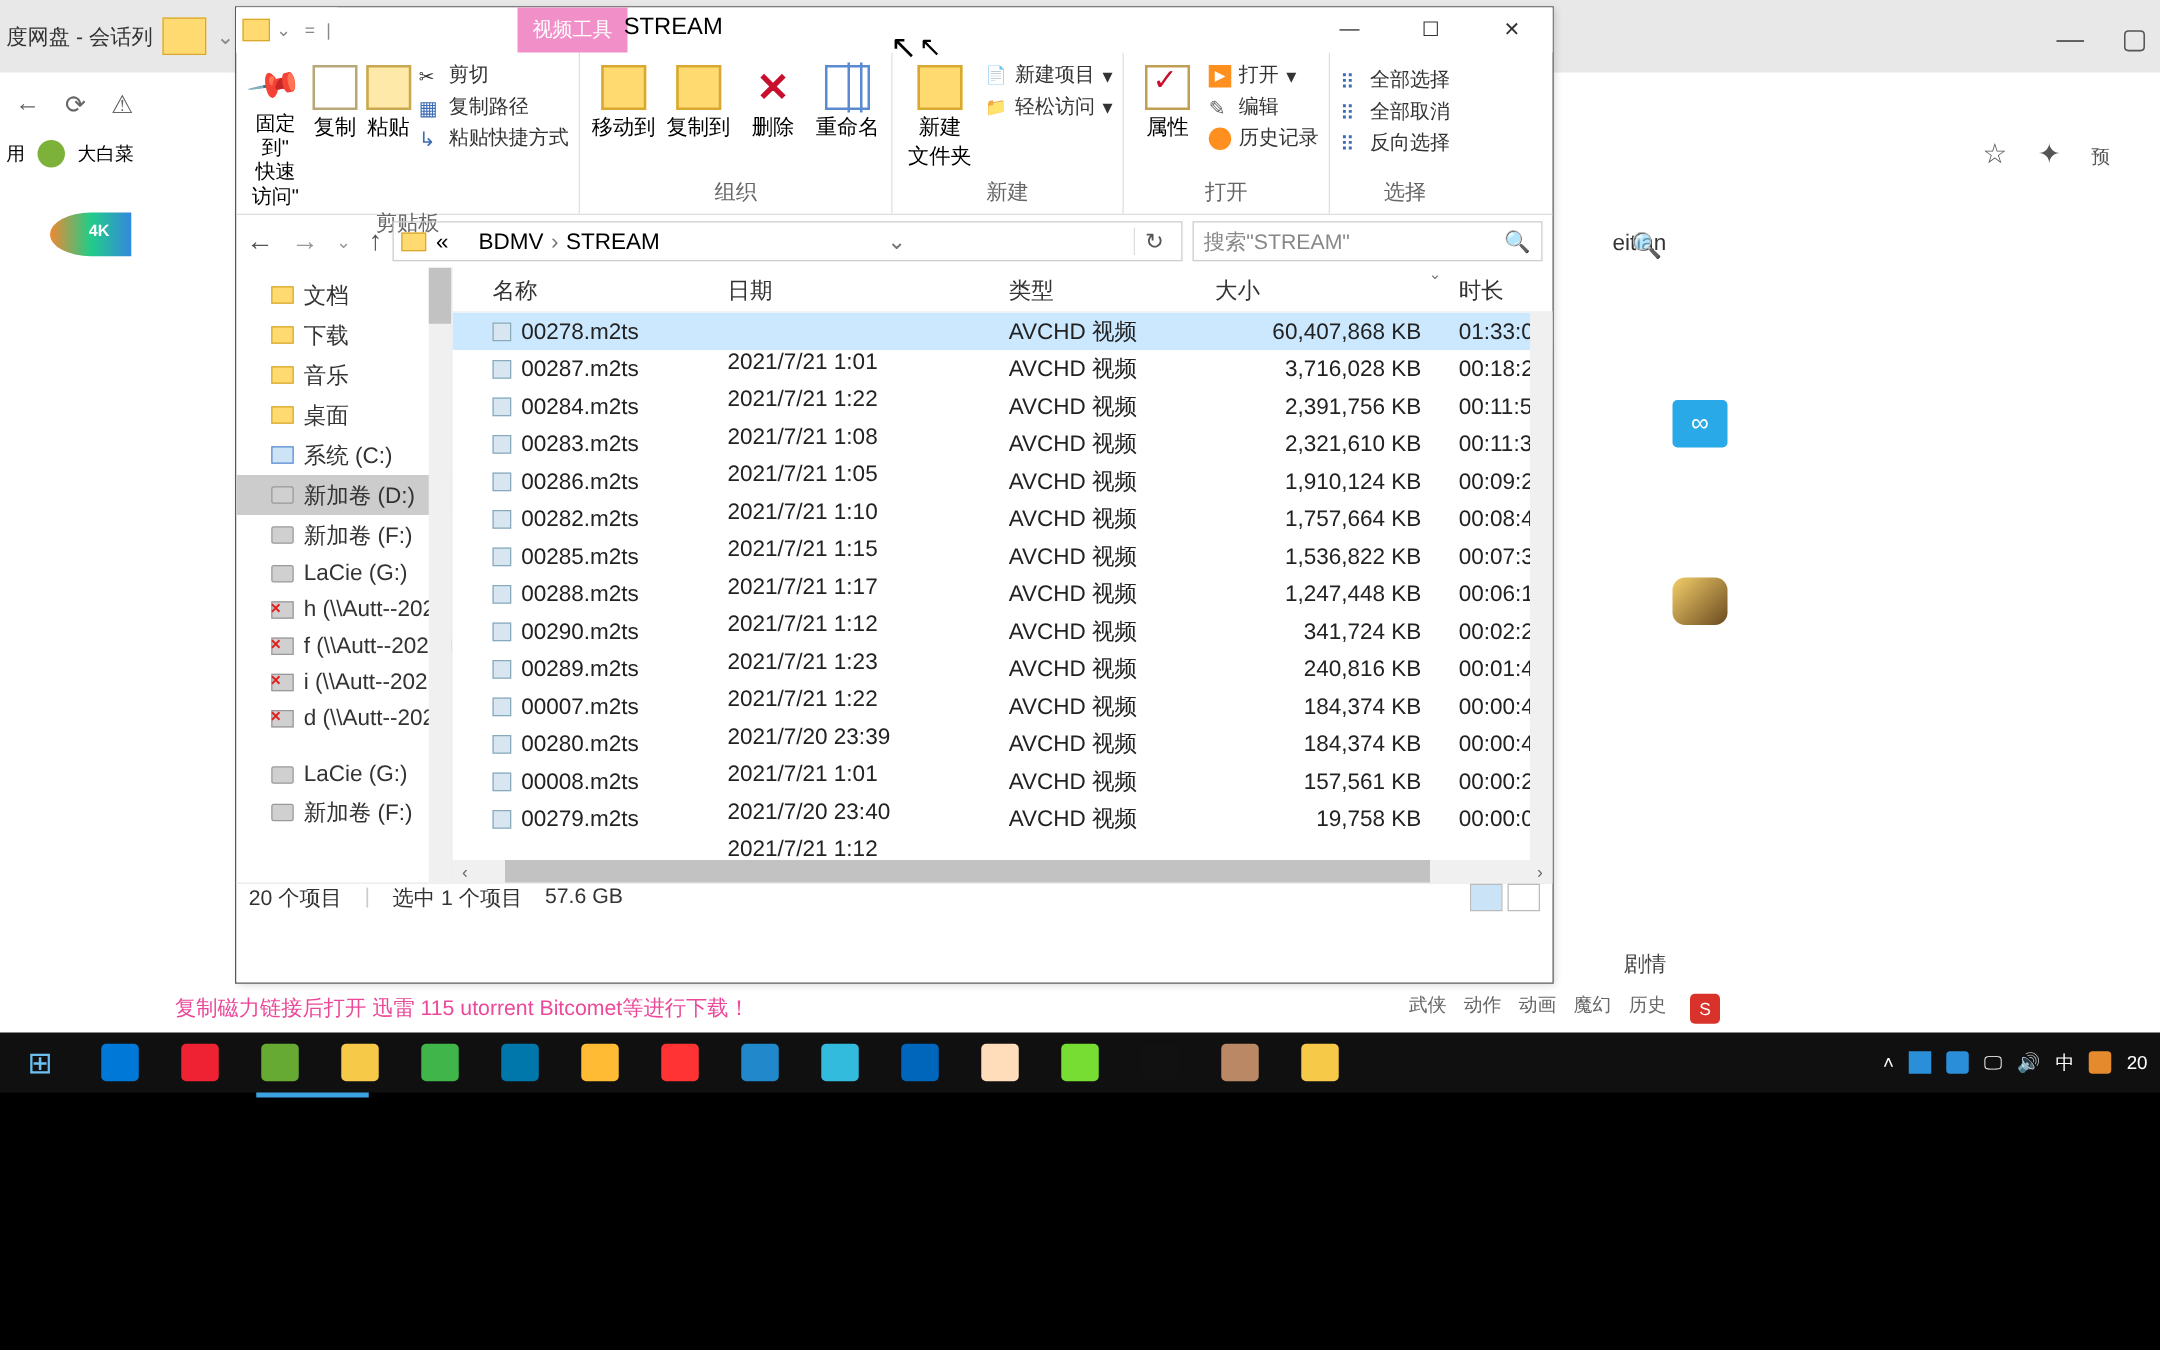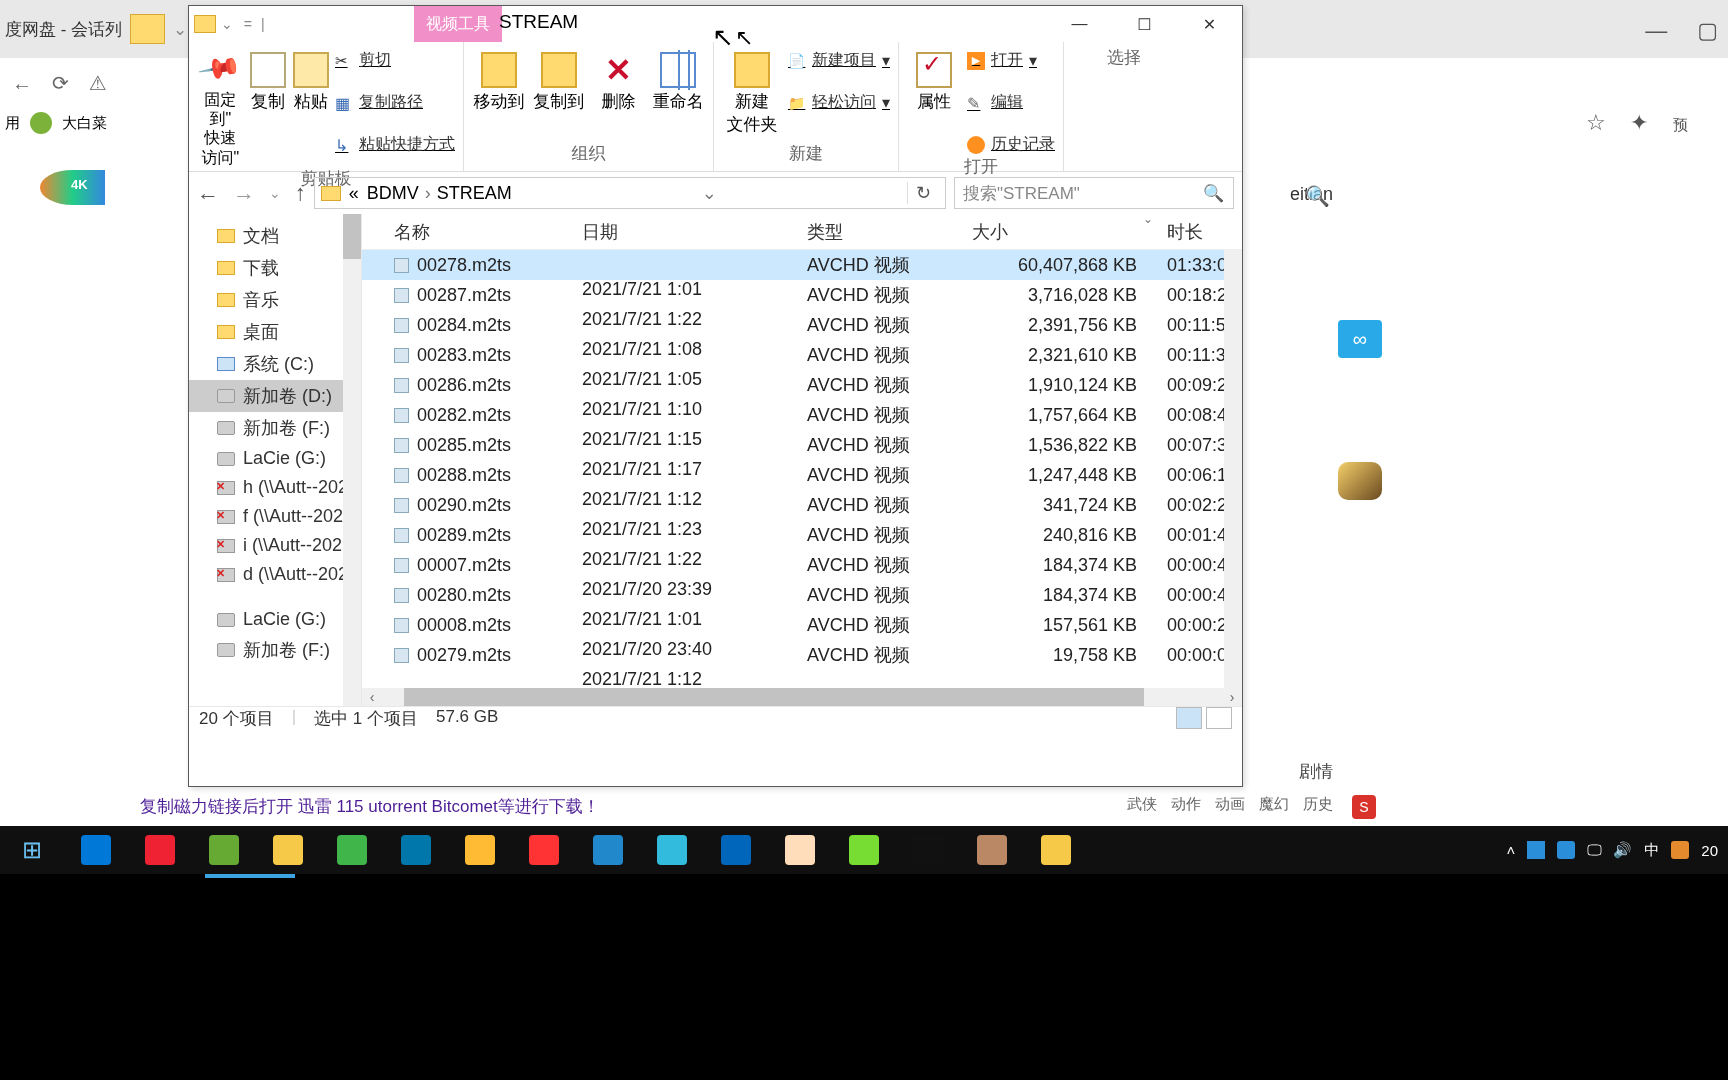--- a/index.html
+++ b/index.html
@@ -35,21 +35,21 @@
 .ribbon-right { margin-left: auto; display: flex; align-items: center; gap: 10px; padding-right: 12px; }
 .help-circle { width: 22px; height: 22px; border-radius: 50%; background: #1e7fd6; color: #fff; font-weight: bold; display: flex; align-items: center; justify-content: center; font-size: 14px; }
 .chev { font-size: 16px; color: #666; }
 
 .ribbon-body { height: 130px; display: flex; border-bottom: 1px solid #ddd; }
 .rgroup { border-right: 1px solid #e0e0e0; padding: 4px 8px; display: flex; flex-direction: column; }
 .rgroup-content { flex: 1; display: flex; align-items: flex-start; gap: 6px; }
 .rgroup-label { text-align: center; font-size: 17px; color: #666; padding-bottom: 2px; }
 .big-btn { display: flex; flex-direction: column; align-items: center; width: 55px; font-size: 17px; gap: 2px; padding-top: 6px; }
 .big-btn .ico { width: 36px; height: 36px; }
-.small-btns { display: flex; flex-direction: column; gap: 21px; padding-top: 4px; text-decoration: underline; }
+.small-btns { display: flex; flex-direction: column; gap: 4px; padding-top: 4px; }
 .small-btn { display: flex; align-items: center; gap: 6px; font-size: 16px; color: #333; white-space: nowrap; }
 .small-btn .ico { width: 18px; height: 18px; display: inline-block; }
 .ico.copy { background: #fff; border: 2px solid #b8a878; }
 .ico.paste { background: #ffe9a8; border: 2px solid #c8a850; }
 .ico.folder { background: #ffda70; border: 2px solid #d8a830; }
 .ico.folder-arrow { background: #ffda70; border: 2px solid #d8a830; position: relative; }
 .ico.delete-x { color: #c8102e; font-size: 32px; font-weight: bold; display: flex; align-items: center; justify-content: center; }
 .ico.rename { border: 2px solid #5a8ad0; position: relative; }
 .ico.rename::after { content: ""; position: absolute; left: 50%; top: -4px; bottom: -4px; width: 8px; border-left: 2px solid #5a8ad0; border-right: 2px solid #5a8ad0; }
 .ico.check { border: 2px solid #c0a050; position: relative; }
@@ -114,21 +114,21 @@
 .h-scroll { height: 18px; background: #f0f0f0; display: flex; align-items: center; }
 .h-scroll .thumb { height: 18px; background: #c2c2c2; width: 740px; margin-left: 22px; }
 .h-scroll .arr { width: 20px; text-align: center; color: #666; }
 .v-scroll { position: absolute; right: 0; top: 36px; width: 18px; bottom: 18px; background: #f0f0f0; }
 
 .status { height: 32px; display: flex; align-items: flex-start; padding: 0 10px; font-size: 17px; color: #333; gap: 18px; border-top: 1px solid #e8e8e8; }
 .view-toggles { margin-left: auto; display: flex; gap: 4px; }
 .view-toggles span { width: 26px; height: 22px; border: 1px solid #bbb; display: inline-block; }
 
 
-.bg-bottom { position: absolute; left: 140px; top: 795px; font-size: 17px; color: #4c1d95; text-align: center; }
+.bg-bottom { position: absolute; left: 140px; top: 795px; font-size: 17px; color: #ec4899; text-align: center; }
 .bg-tag-row { position: absolute; right: 395px; top: 795px; display: flex; gap: 14px; font-size: 15px; color: #666; }
 .bg-side2 { position: absolute; right: 395px; top: 760px; font-size: 17px; color: #444; }
 .bg-search-icon { position: absolute; right: 398px; top: 184px; color: #666; font-size: 20px; }
 
 
 .side-widget { position: absolute; right: 346px; width: 44px; height: 38px; border-radius: 4px; }
 .sw1 { top: 320px; background: #29a9e8; color:#fff; display:flex; align-items:center; justify-content:center; font-size:20px;}
 .sw2 { top: 462px; background: linear-gradient(135deg,#f4cf6a,#6a4a20); border-radius: 10px; }
 .ime-badge { position: absolute; right: 352px; top: 795px; width: 24px; height: 24px; background: #d8322a; color:#fff; display:flex; align-items:center; justify-content:center; font-size:14px; border-radius:4px;}
 
@@ -285,35 +285,51 @@
           <div class="small-btn">
               <span class="ico history"></span>
               <span>历史记录</span>
             </div>
         </div>
       </div>
       <div class="rgroup-label">打开</div>
     </div>
 
     <div class="rgroup" style="width:120px;border-right:none;">
+      <div class="rgroup-content">
+        <div class="small-btns" style="padding-top:8px;">
+          <div class="small-btn">
+              <span class="ico dots"></span>
+              <span>全部选择</span>
+            </div>
+          <div class="small-btn">
+              <span class="ico dots"></span>
+              <span>全部取消</span>
+            </div>
+          <div class="small-btn">
+              <span class="ico dots"></span>
+              <span>反向选择</span>
+            </div>
+        </div>
+      </div>
       <div class="rgroup-label">选择</div>
     </div>
   </div>
 
   <div class="addr-row">
     <div class="nav-arrows">
       <span class="enabled">←</span>
       <span>→</span>
       <span style="font-size:14px;">⌄</span>
       <span class="enabled">↑</span>
     </div>
     <div class="addr-bar">
       <span class="fold"></span>
       <span>«</span>
-      <span style="margin-left:8px;text-align:right;">BDMV</span>
+      <span style="margin-left:24px;text-align:right;">BDMV</span>
       <span class="sep">›</span>
       <span>STREAM</span>
       <span class="addr-drop" style="margin-left:auto;">⌄</span>
       <span class="refresh">↻</span>
     </div>
     <div class="search-bar">
       <span>搜索"STREAM"</span>
       <span class="mag">🔍</span>
     </div>
   </div>

